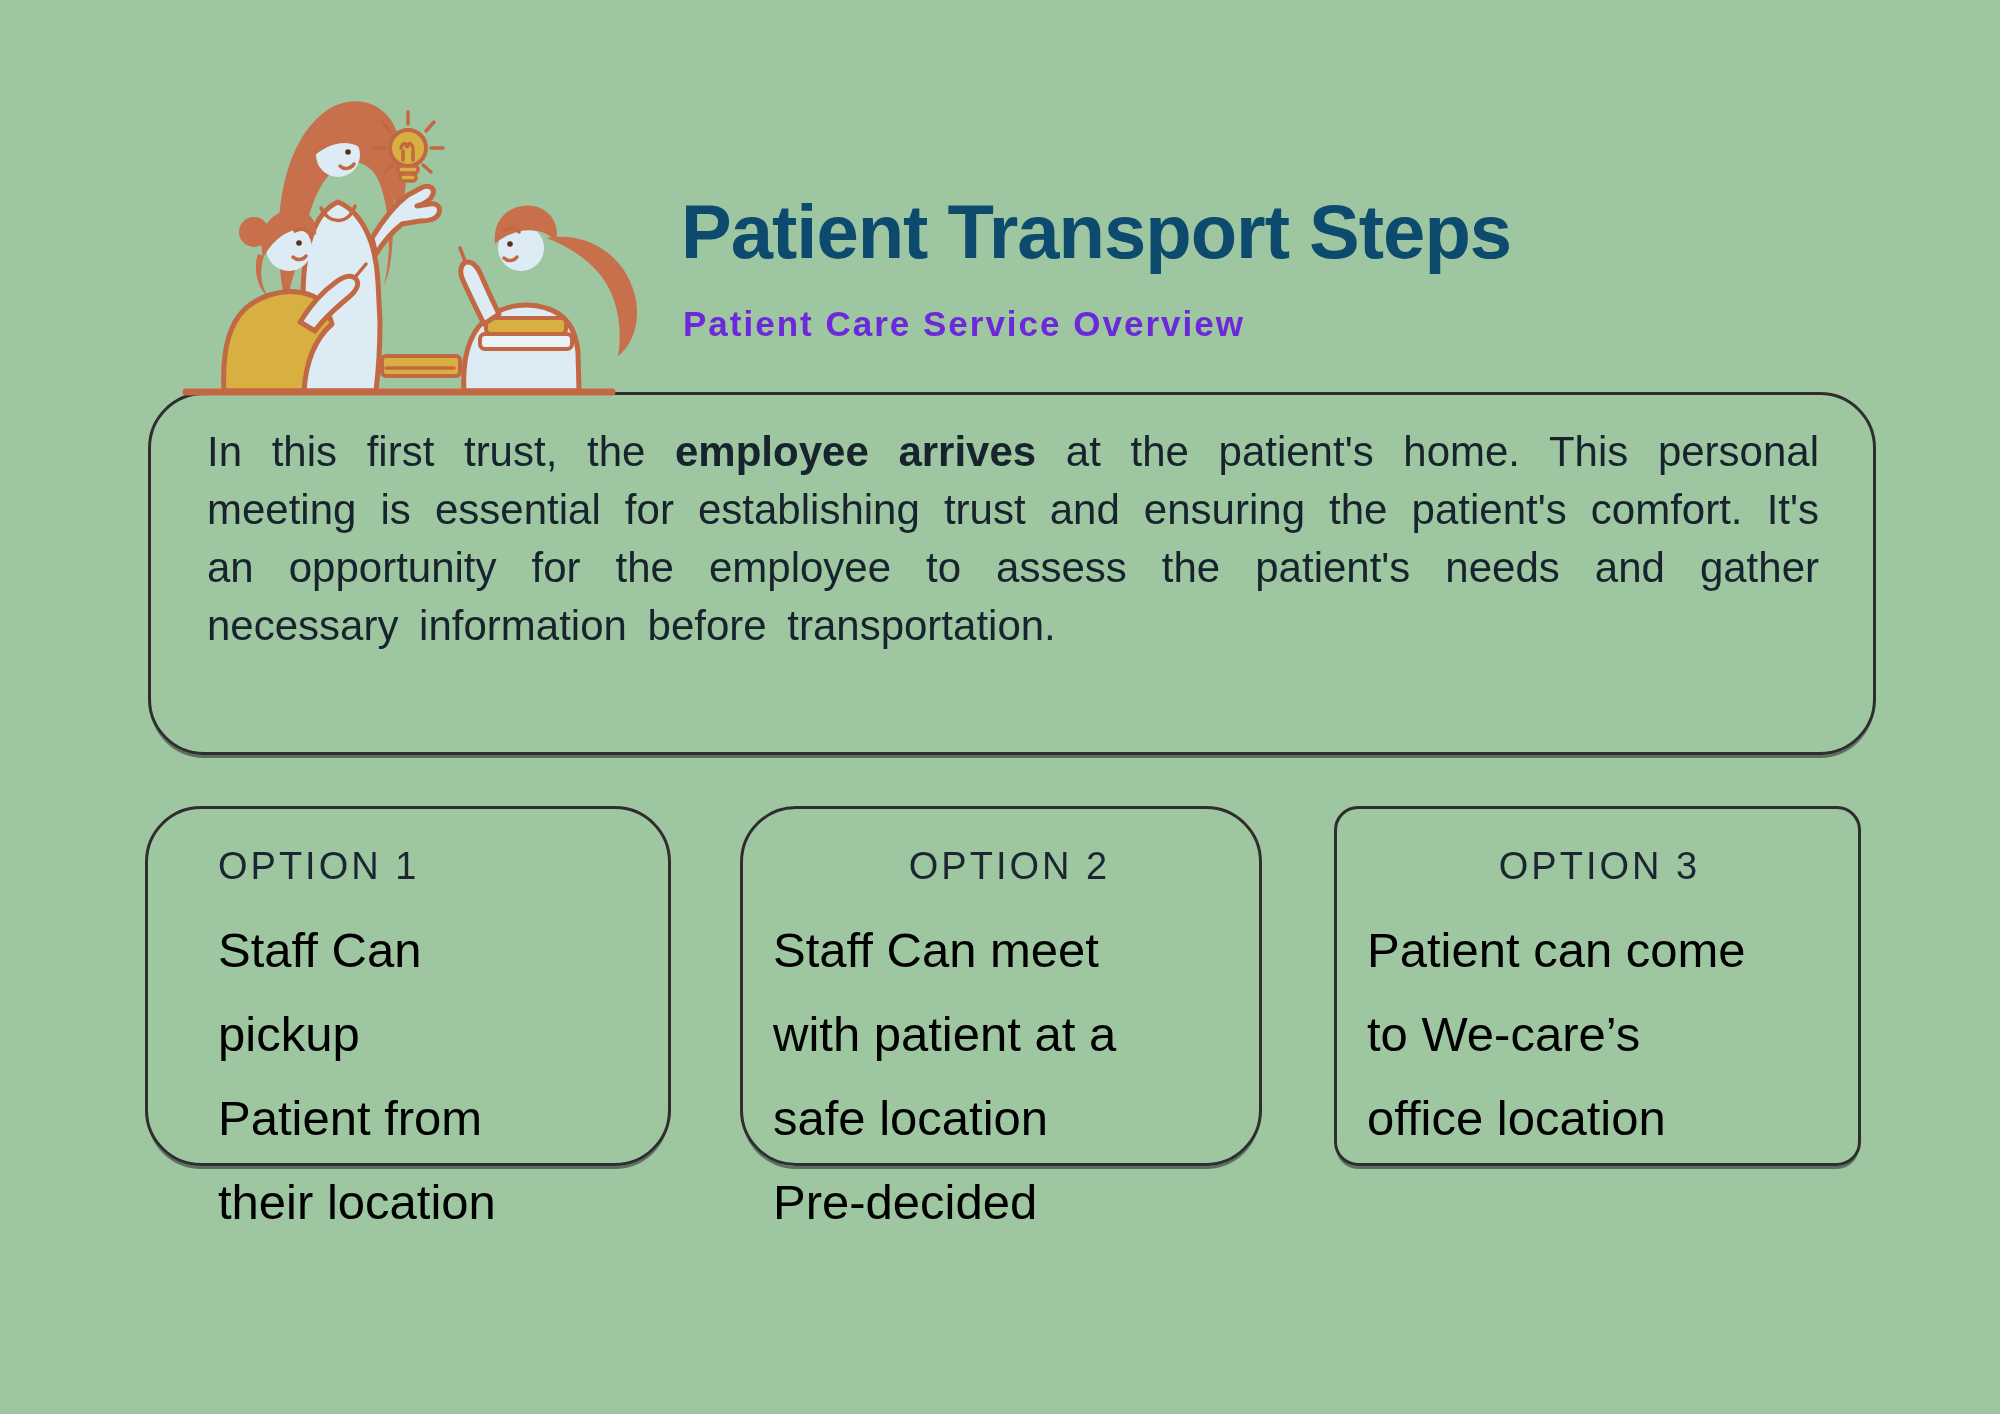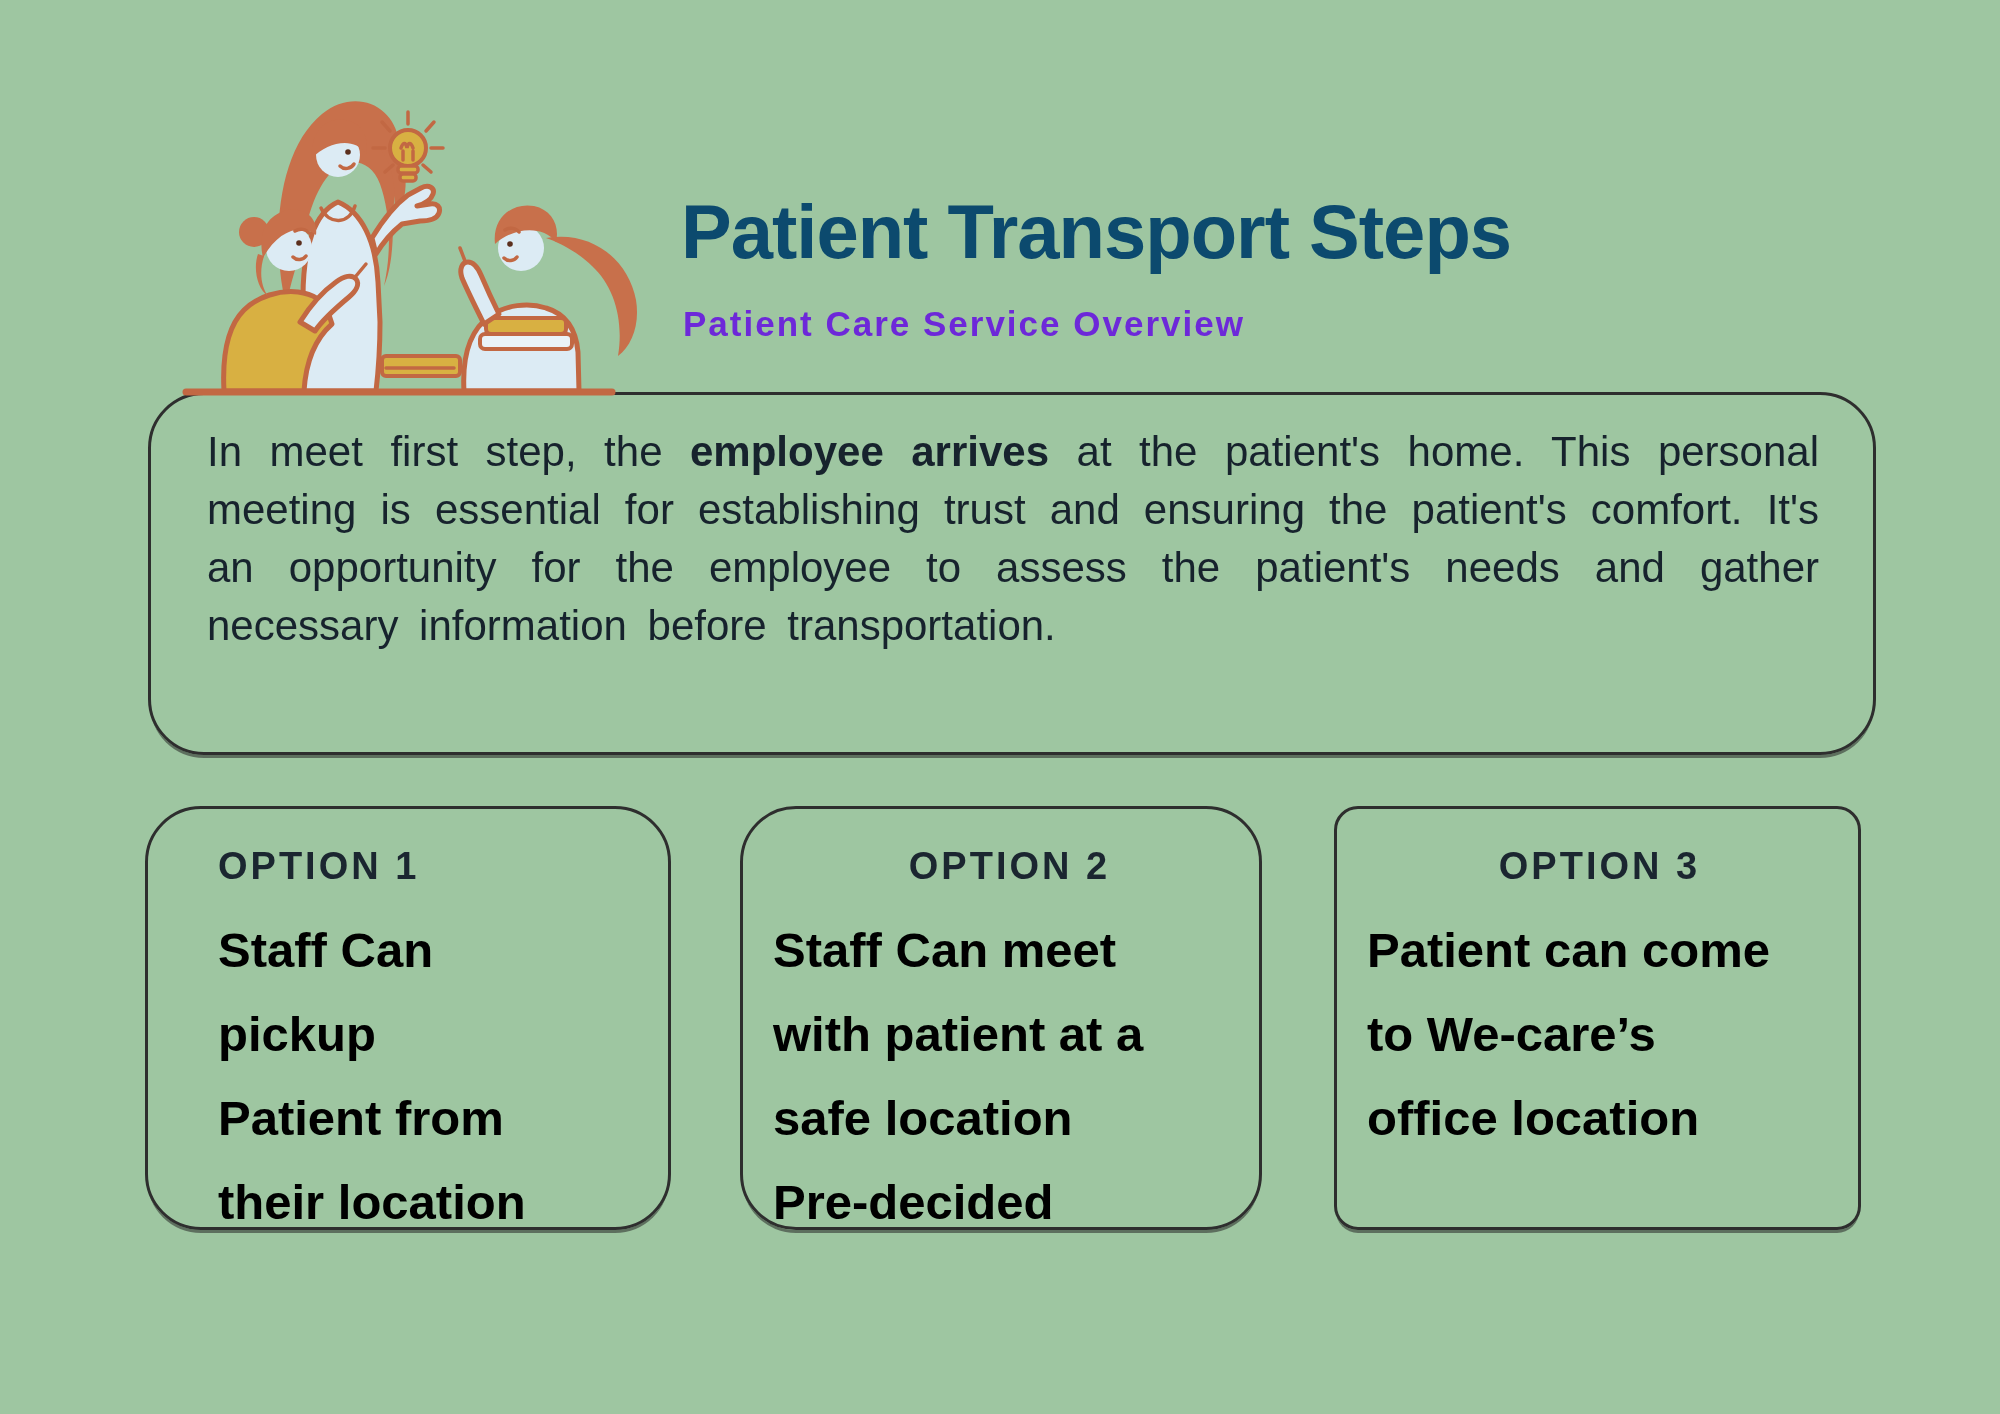--- a/index.html
+++ b/index.html
@@ -27,24 +27,23 @@
     padding:28px 54px 0 56px;z-index:1;
     box-shadow:0 5px 0 -2px rgba(40,40,40,.55);
   }
   .intro-text{
     font-size:42px;line-height:58px;text-align:justify;color:#17232d;
     word-spacing:9px;
   }
   .intro-text b{font-weight:700;}
   
   .option-box{
-    position:absolute;top:806px;height:424px;
+    position:absolute;top:806px;height:360px;
     box-sizing:border-box;border:3px solid #2e2e2e;border-radius:56px;
     box-shadow:0 5px 0 -2px rgba(40,40,40,.55);
-    font-weight:bold;
   }
   .option-box.b1{left:145px;width:526px;padding:0 40px 0 70px;}
   .option-box.b2{left:740px;width:522px;padding:0 13px 0 30px;}
   .option-box.b3{left:1334px;width:527px;padding:0 26px 0 30px;border-radius:24px;}
   .option-label{
     margin-top:36px;font-size:38px;letter-spacing:3px;color:#1b2630;
   }
   .b2 .option-label,.b3 .option-label{text-align:center;}
   .option-text{
     margin-top:20px;font-size:49px;line-height:84px;color:#000000;
@@ -113,21 +112,21 @@
       <path class="thin" d="M246 306 H314"></path>
     </g>
 
     <path d="M46 330 H472" stroke="#c26843" stroke-width="7" stroke-linecap="round" fill="none"></path>
   </svg>
 
   <div class="title">Patient Transport Steps</div>
   <div class="subtitle">Patient Care Service Overview</div>
 
   <div class="intro-box">
-    <div class="intro-text"><span>In meet first step, the </span><b>employee arrives</b><span> at the patient's home. This personal meeting is essential for establishing trust and ensuring the patient's comfort. It's an opportunity for the employee to assess the patient's needs and gather necessary information before transportation.</span></div>
+    <div class="intro-text"><span>In this first trust, the </span><b>employee arrives</b><span> at the patient's home. This personal meeting is essential for establishing trust and ensuring the patient's comfort. It's an opportunity for the employee to assess the patient's needs and gather necessary information before transportation.</span></div>
   </div>
 
   <div class="option-box b1">
     <div class="option-label">OPTION 1</div>
     <div class="option-text">Staff Can
 pickup
 Patient from
 their location</div>
   </div>
   <div class="option-box b2">

